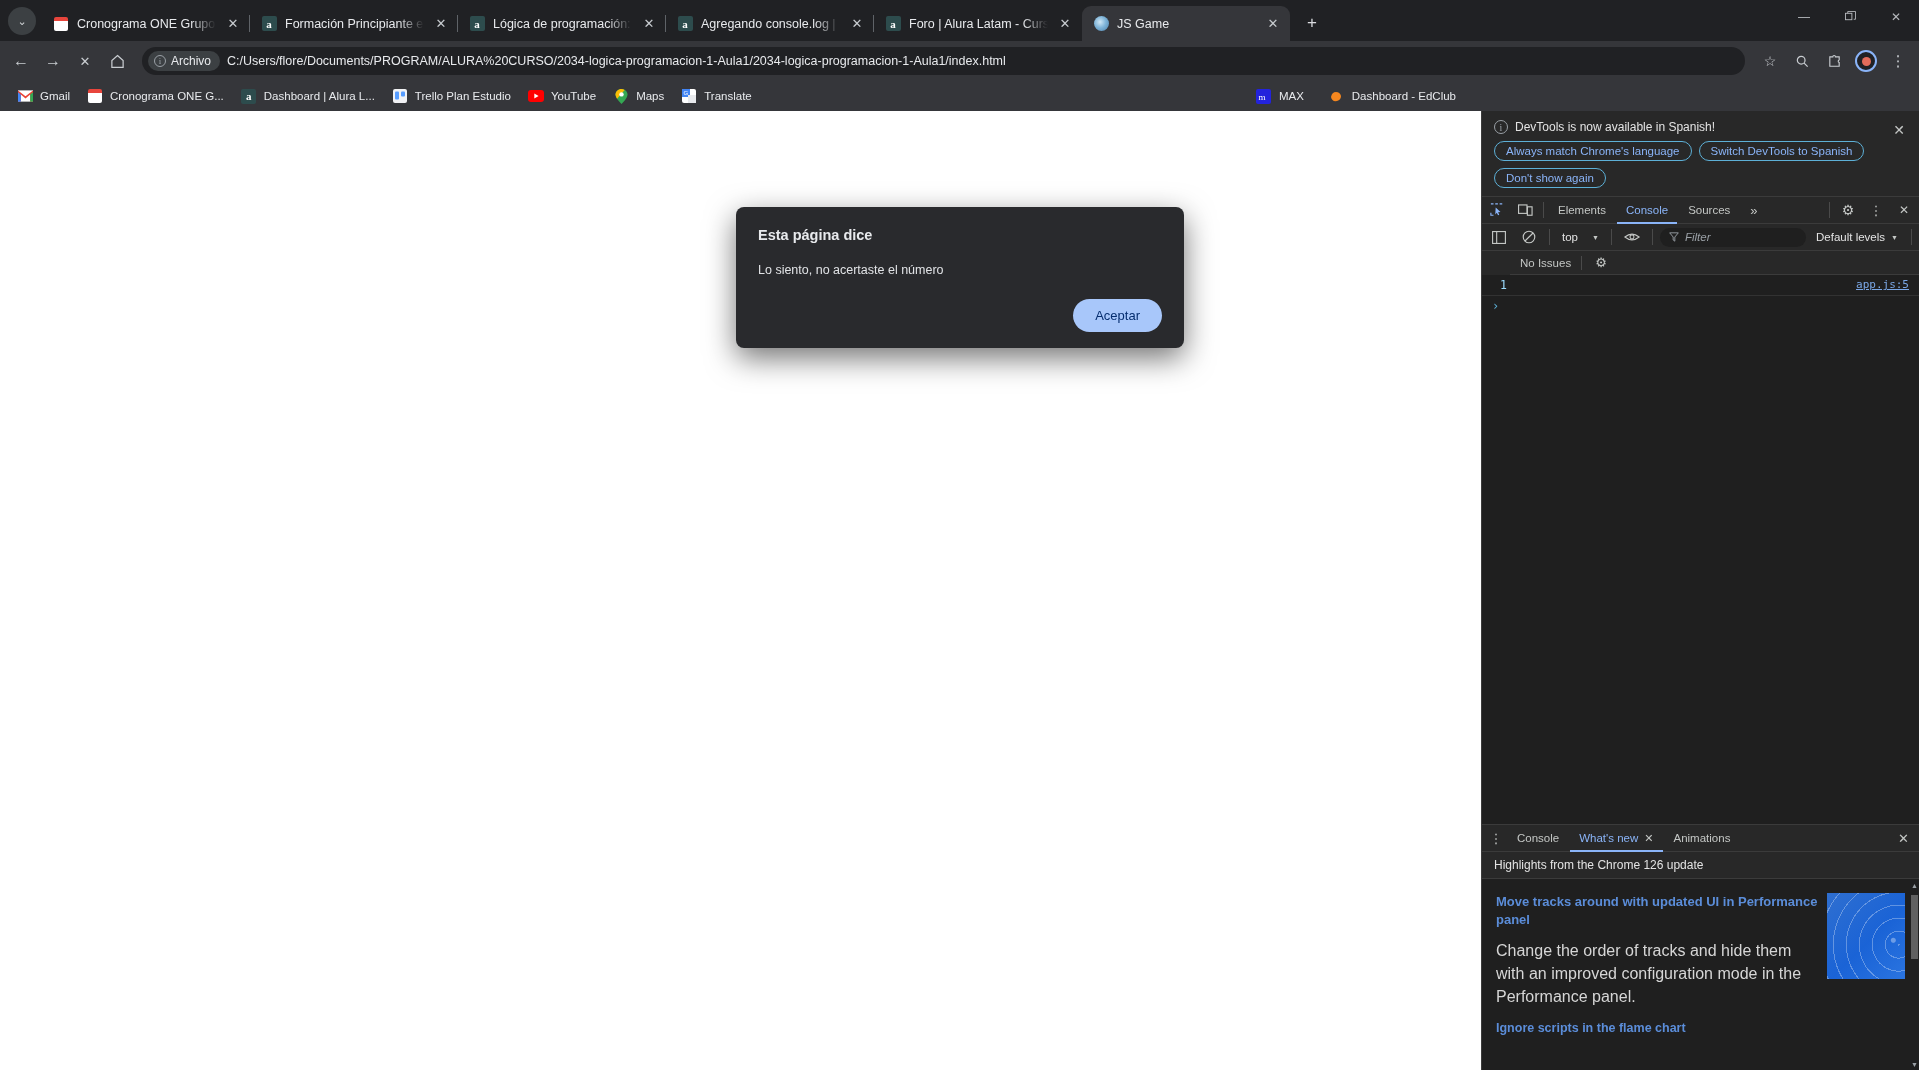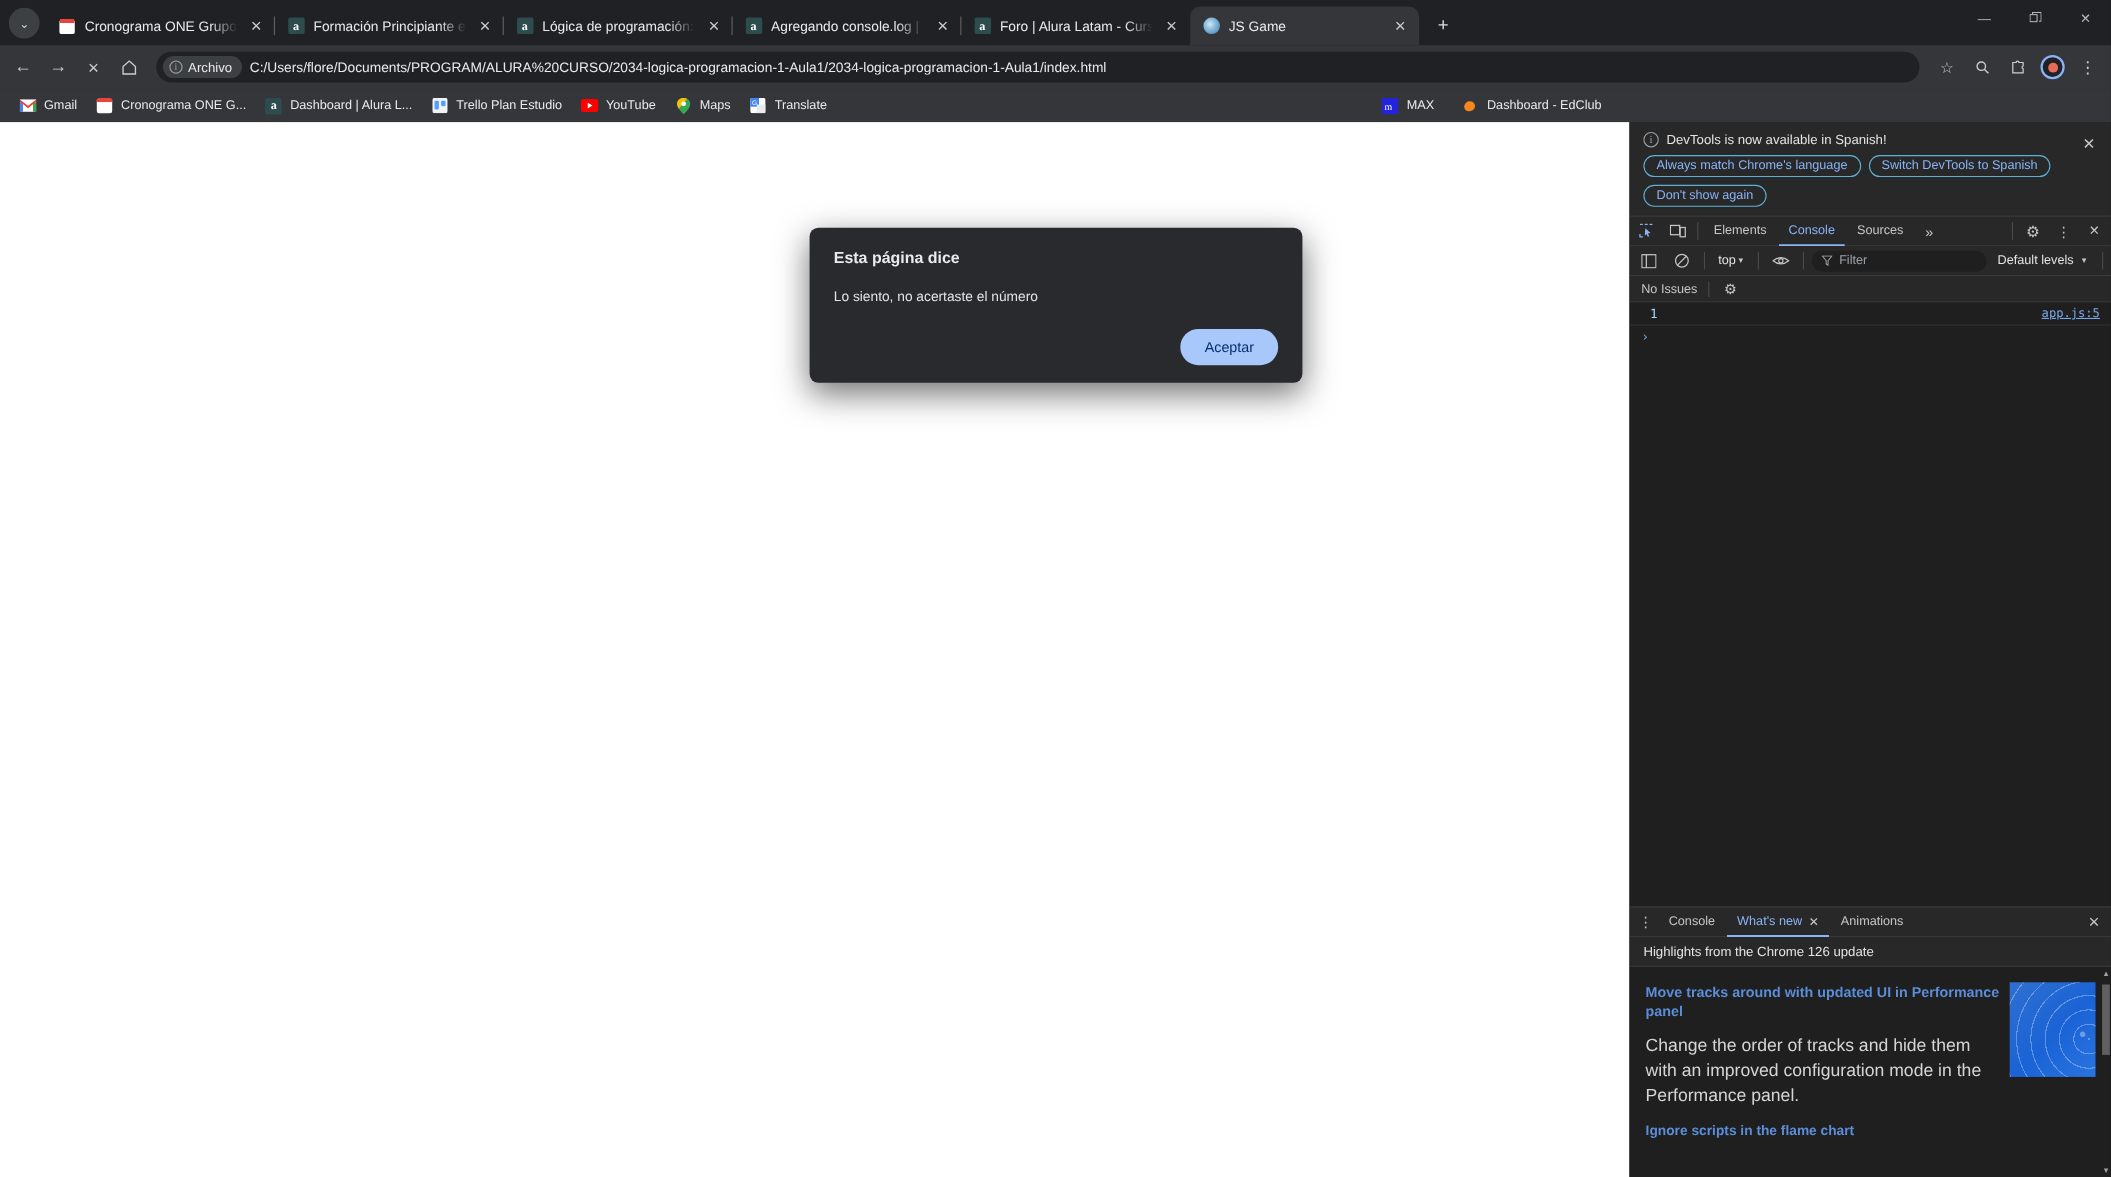--- a/index.html
+++ b/index.html
@@ -158,33 +158,33 @@
     display: flex; align-items: center; white-space: nowrap;
   }
   .dt-tab.active { color: #8ab4f8; box-shadow: inset 0 -2px 0 #8ab4f8; }
   .dt-spacer { flex: 1; }
 
   .dt-filterbar {
     height: 27px; display: flex; align-items: center; background: #282828;
     border-bottom: 1px solid #3b3b3b; padding: 0 4px; gap: 4px; flex: none;
   }
   .ctx-select {
-    display: flex; align-items: center; gap: 1px; color: #e3e3e3; font-size: 11.5px; padding: 0 5px;
+    display: flex; align-items: center; gap: 14px; color: #e3e3e3; font-size: 11.5px; padding: 0 5px;
   }
   .caret { font-size: 7px; color: #c4c7c5; }
   .filter-box {
     flex: 1; height: 19px; background: #1f1f1f; border-radius: 10px; display: flex;
-    align-items: center; gap: 6px; padding: 0 9px; min-width: 0;
+    align-items: center; gap: 6px; padding: 0 9px; min-width: 0; font-style: italic;
   }
   .filter-ph { color: #9aa0a6; font-size: 11.5px; }
   .levels { color: #e3e3e3; font-size: 11.5px; display: flex; align-items: center; gap: 6px; padding: 0 6px; }
 
   .dt-issuebar {
     height: 24px; display: flex; align-items: center; background: #282828;
-    border-bottom: 1px solid #3b3b3b; padding: 0 10px; gap: 10px; flex: none;
+    border-bottom: 1px solid #3b3b3b; padding: 0 10px; gap: 10px; flex: none; margin-left: 28px;
   }
   .no-issues { color: #c4c7c5; font-size: 11.5px; }
   .vsep { width: 1px; height: 14px; background: #4a4a4a; }
 
   .console-body { flex: 1; background: #1f1f1f; overflow: hidden; min-height: 0; }
   .console-row {
     display: flex; align-items: flex-start; padding: 3px 10px 3px 18px;
     border-bottom: 1px solid #323232; min-height: 19px;
   }
   .console-val {

